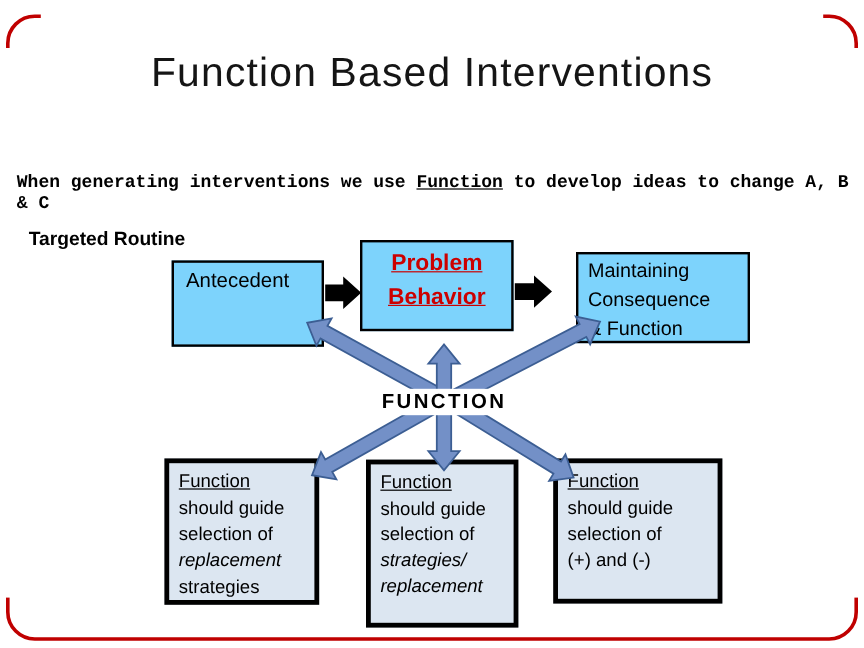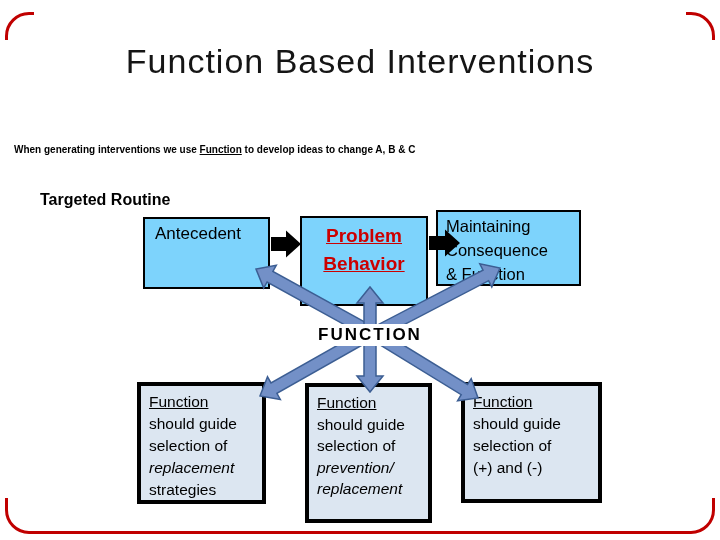--- a/index.html
+++ b/index.html
@@ -8,29 +8,29 @@
   
   .frame{position:absolute;left:5px;top:12px;width:710px;height:522px;border:3px solid #C00000;
          border-radius:24px;box-sizing:border-box;z-index:0;}
   .cover{position:absolute;background:#ffffff;z-index:0;}
   #cover-top{left:34px;top:8px;width:652px;height:12px;}
   #cover-left{left:2px;top:40px;width:10px;height:458px;}
   #cover-right{left:708px;top:40px;width:10px;height:458px;}
 
   .title{position:absolute;top:42px;left:0;width:100%;text-align:center;font-size:34px;
          letter-spacing:1px;color:#151515;z-index:2;}
-  .subtitle{position:absolute;top:144px;left:14px;width:698px;font-size:10px;font-weight:bold;z-index:2;}
+  .subtitle{position:absolute;top:144px;left:14px;width:698px;font-size:15px;font-weight:bold;z-index:2;font-family:Liberation Mono, monospace;}
   .subtitle .u{text-decoration:underline;}
-  .section-label{position:absolute;top:191px;left:40px;font-size:16px;font-weight:bold;z-index:2;}
+  .section-label{position:absolute;top:191px;left:24px;font-size:16px;font-weight:bold;z-index:2;}
 
   .box{position:absolute;border:2px solid #000;background:#7dd3fc;box-sizing:border-box;z-index:2;}
   #antecedent{left:143px;top:217px;width:127px;height:72px;font-size:17px;padding:5px 0 0 10px;}
-  #problem{left:300px;top:216px;width:128px;height:90px;text-align:center;padding-top:4px;}
+  #problem{left:300px;top:200px;width:128px;height:76px;text-align:center;padding-top:4px;}
   #problem div{color:#CC0000;font-size:19px;font-weight:bold;text-decoration:underline;line-height:28px;}
-  #maintaining{left:436px;top:210px;width:145px;height:76px;font-size:16.5px;line-height:24px;
+  #maintaining{left:480px;top:210px;width:145px;height:76px;font-size:16.5px;line-height:24px;
                padding:2px 0 0 8px;}
 
   #function-label{position:absolute;left:303px;top:324px;width:134px;text-align:center;
                   font-weight:bold;font-size:17px;letter-spacing:2px;background:#fff;
                   padding:1px 0;z-index:4;}
 
   .bbox{position:absolute;background:#DCE6F1;border:4px solid #000;box-sizing:border-box;
         font-size:15.5px;line-height:22px;padding:5px 0 0 8px;z-index:2;overflow:hidden;}
   #bb1{left:137px;top:382px;width:129px;height:122px;}
   #bb2{left:305px;top:383px;width:127px;height:140px;line-height:21.5px;}
@@ -89,21 +89,21 @@
     <div>should guide</div>
     <div>selection of</div>
     <div class="i">replacement</div>
     <div>strategies</div>
   </div>
 
   <div class="bbox" id="bb2">
     <div class="u">Function</div>
     <div>should guide</div>
     <div>selection of</div>
-    <div class="i">prevention/</div>
+    <div class="i">strategies/</div>
     <div class="i">replacement</div>
   </div>
 
   <div class="bbox" id="bb3">
     <div class="u">Function</div>
     <div>should guide</div>
     <div>selection of</div>
     <div>(+) and (-)</div>
   </div>
 

